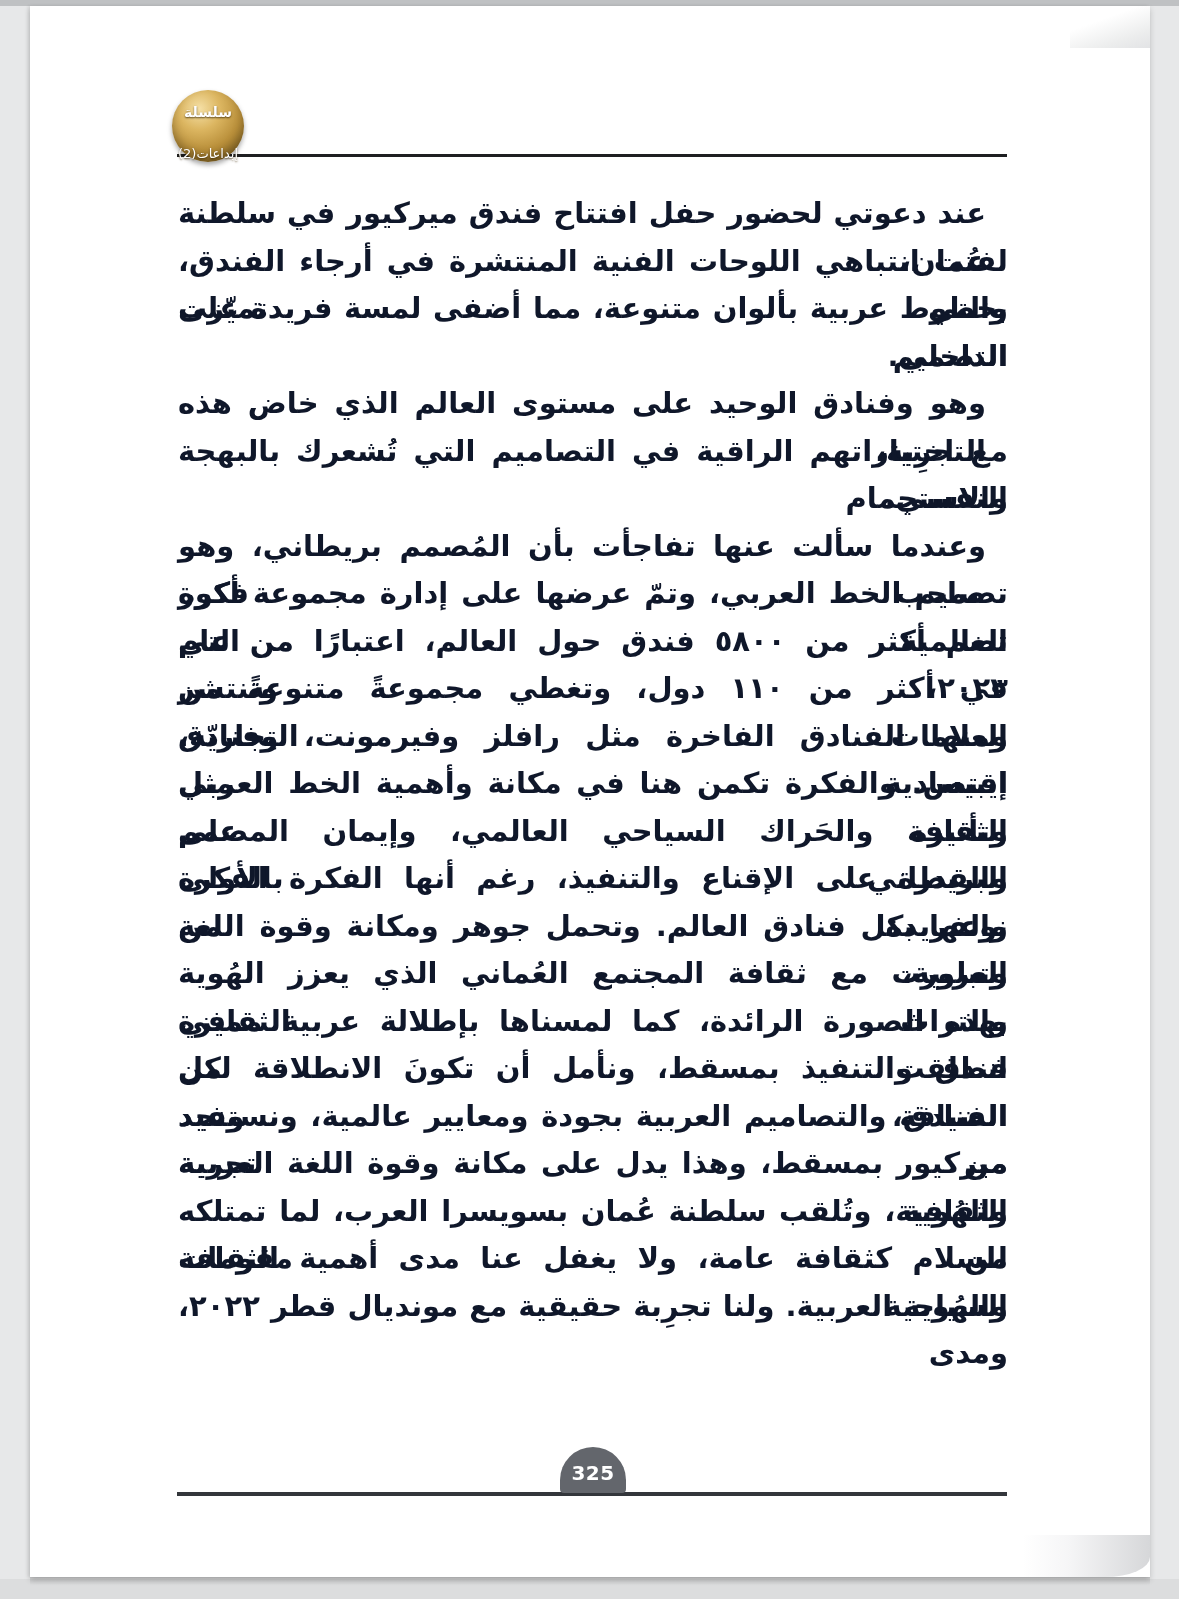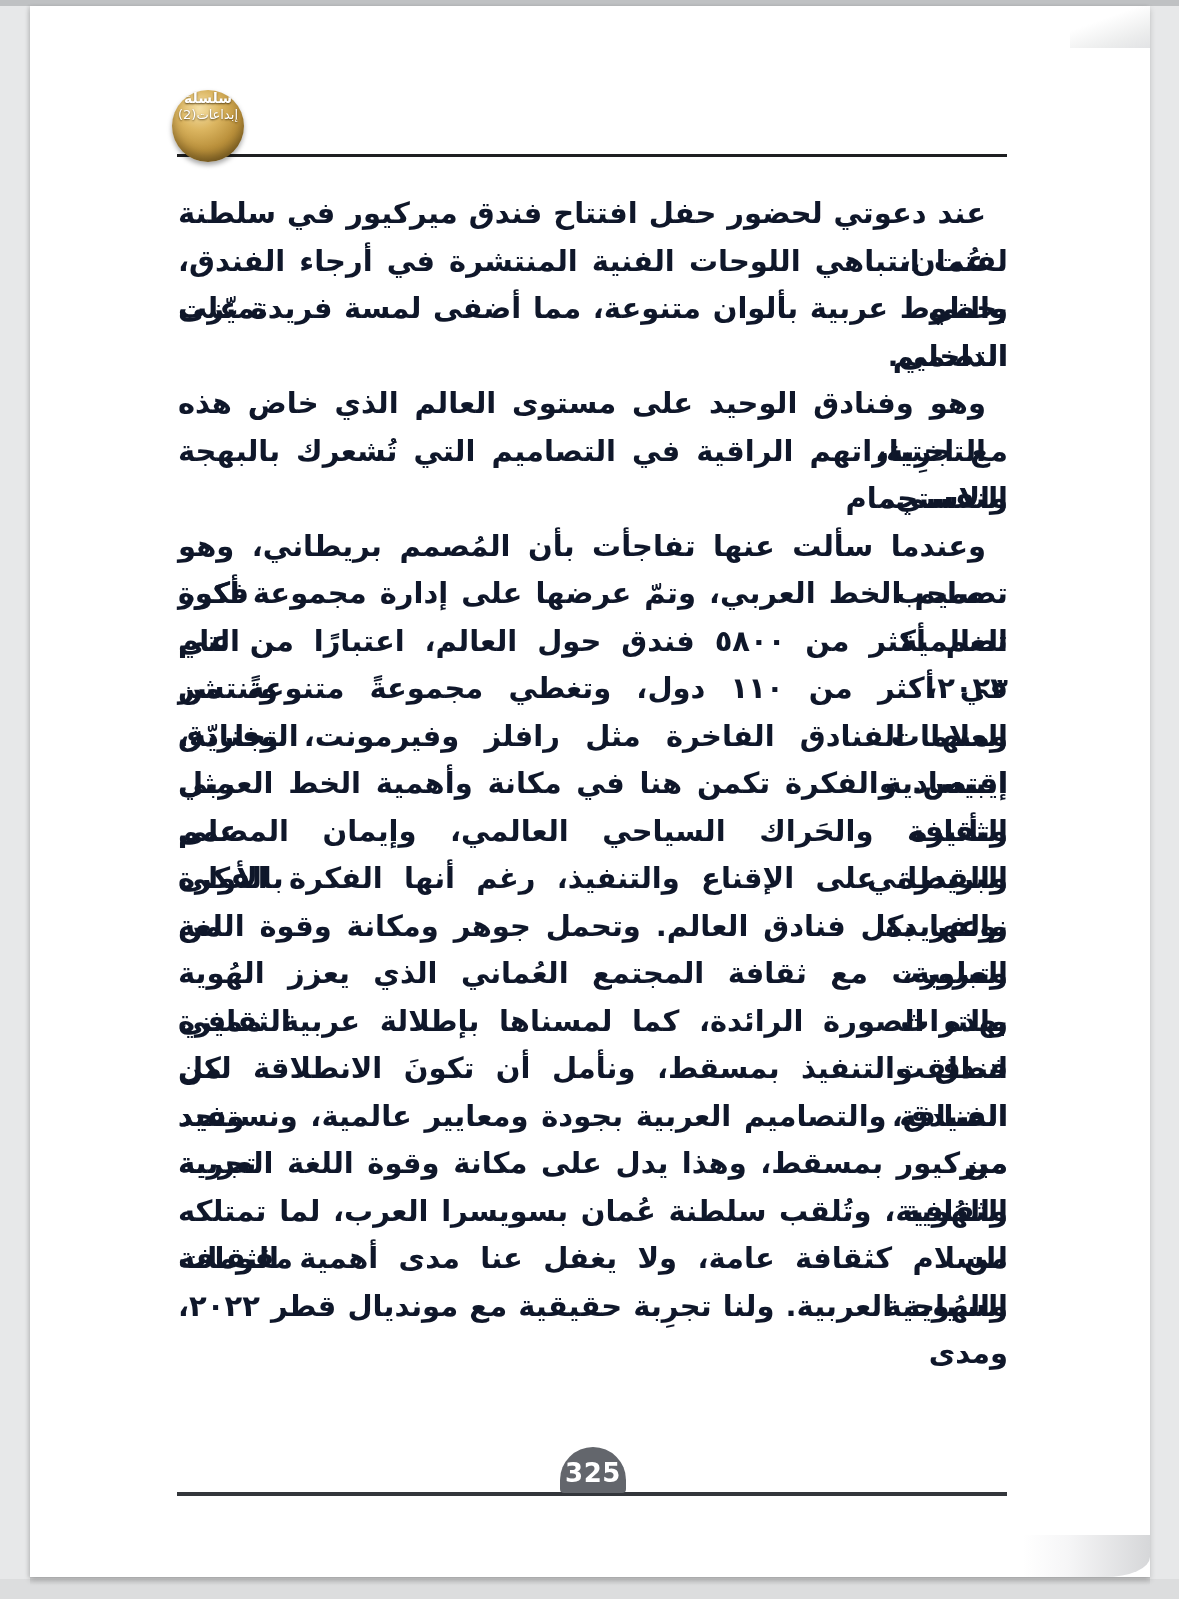--- a/index.html
+++ b/index.html
@@ -15,41 +15,41 @@
   .curl-bottom-right{position:absolute;bottom:0;right:0;width:150px;height:42px;
         background:linear-gradient(to left,#d6d7d9,#f6f6f7 55%,#ffffff 85%);
         border-bottom-right-radius:45px 20px;}
   .page-bottom-shadow{position:absolute;left:0;right:0;bottom:-8px;height:8px;
         background:linear-gradient(to bottom,rgba(0,0,0,0.12),rgba(0,0,0,0));}
 
   
   .series-badge{position:absolute;left:142px;top:84px;width:72px;height:72px;border-radius:50%;
         background:radial-gradient(circle at 38% 26%,#f5e0a6 0%,#dcb661 30%,#b98f3a 60%,#8c6a24 85%,#6f531a 100%);
         box-shadow:0 3px 5px rgba(0,0,0,0.35), inset 0 -6px 10px rgba(0,0,0,0.25);
-        display:flex;flex-direction:column;align-items:center;justify-content:flex-start;
-        z-index:3;direction:rtl;}
+        display:flex;flex-direction:column;align-items:center;justify-content:flex-end;
+        z-index:3;direction:rtl;gap:25px;}
   .series-badge .b1{color:#fff;font-size:14px;font-weight:bold;line-height:17px;
         text-shadow:0 1px 2px rgba(60,40,0,0.8);}
   .series-badge .b2{color:#fff;font-size:13px;font-weight:normal;line-height:16px;
         text-shadow:0 1px 2px rgba(60,40,0,0.8);}
   .header-rule{position:absolute;left:147px;top:148px;width:830px;height:3px;background:#1e1f21;}
 
   
   .text-block{position:absolute;left:148px;top:184px;width:830px;direction:rtl;
         color:#0f172a;font-weight:bold;font-size:29px;}
   .line{height:47.5px;line-height:47.5px;text-align:justify;text-align-last:justify;
         white-space:normal;overflow:visible;}
   .line.plast{text-align:left;text-align-last:right;}
   .line.pfirst{padding-right:22px;}
 
   
   .footer-rule{position:absolute;left:147px;top:1486px;width:830px;height:4px;background:#33363b;}
   .page-dome{position:absolute;left:530px;top:1441px;width:66px;height:46px;background:#63666c;
         border-radius:33px 33px 4px 4px;z-index:2;display:flex;align-items:center;justify-content:center;}
-  .page-dome span{color:#ffffff;font-size:26px;font-weight:bold;letter-spacing:0.5px;
+  .page-dome span{color:#ffffff;font-size:20px;font-weight:bold;letter-spacing:0.5px;
         font-family:"DejaVu Sans",sans-serif;padding-top:6px;}
 </style>
 </head>
 <body>
 
 <div class="scan">
   <div class="top-band"></div>
   <div class="bottom-band"></div>
 
   <div class="page">

